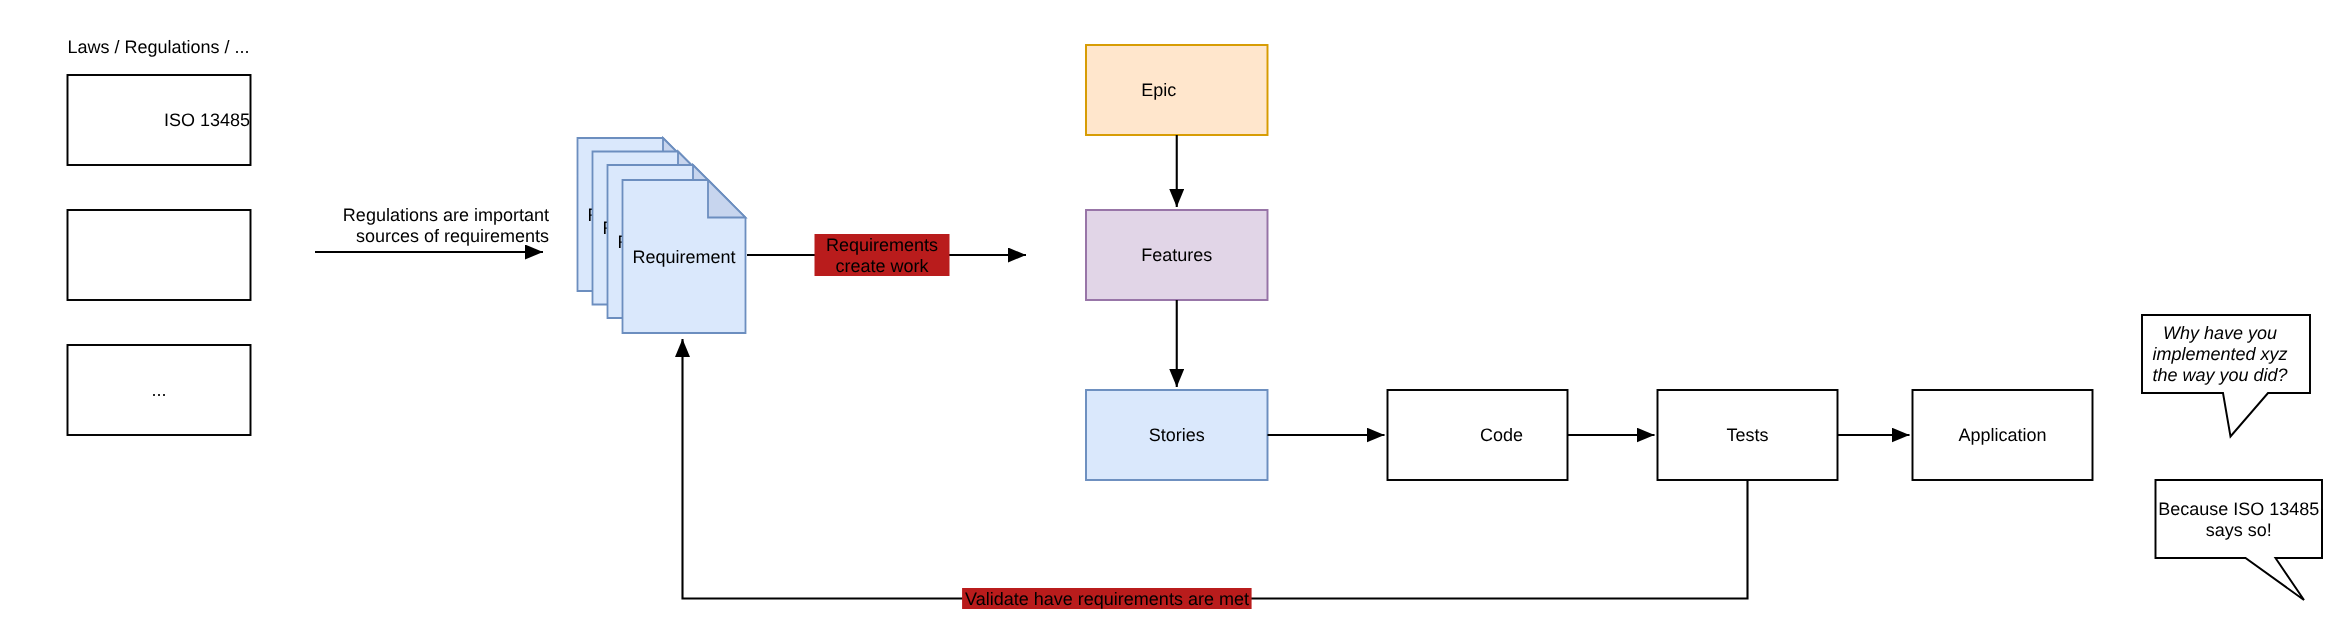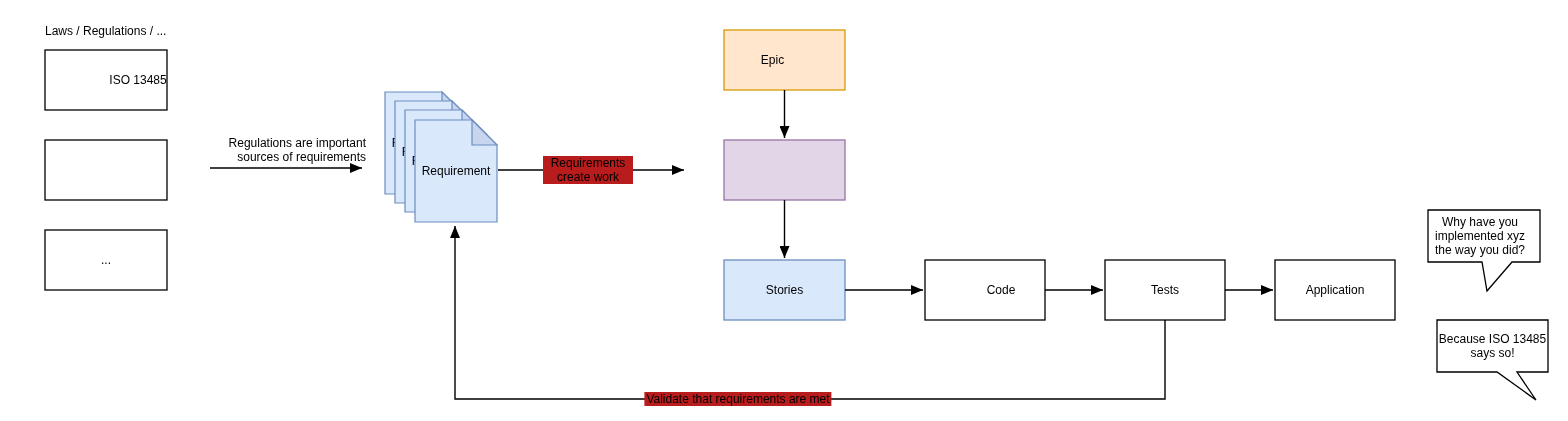--- a/index.html
+++ b/index.html
@@ -101,24 +101,25 @@
 
   <div class="lbl nowrap left" style="left:45px; top:14px; width:200px; height:14px;">Laws / Regulations / ...</div>
 
   <div class="lbl" style="left:45px; top:50px; width:122px; height:60px;margin-left:32px;">ISO 13485</div>
   <div class="lbl" style="left:45px; top:230px; width:122px; height:60px;">...</div>
 
   <div class="edge-label" style="left:286px; top:150px; width:160px;text-align:right;">Regulations are important sources of requirements</div>
 
   <div class="edge-label whitebg" style="left:588px; top:170px; width:86px;">Requirements create work</div>
 
-  <div class="edge-label whitebg nowrap" style="left:738px; top:399px; white-space:nowrap;">Validate that requirements are met</div>
+  <div class="edge-label whitebg nowrap" style="left:738px; top:399px; white-space:nowrap;">Validate have requirements are met</div>
 
   <div class="lbl" style="left:724px; top:30px; width:97px; height:60px;">Epic</div>
+  <div class="lbl" style="left:724px; top:140px; width:121px; height:60px;">Features</div>
   <div class="lbl" style="left:724px; top:260px; width:121px; height:60px;">Stories</div>
   <div class="lbl" style="left:925px; top:260px; width:120px; height:60px;margin-left:16px;">Code</div>
   <div class="lbl" style="left:1105px; top:260px; width:120px; height:60px;">Tests</div>
   <div class="lbl" style="left:1275px; top:260px; width:120px; height:60px;">Application</div>
 
-  <div class="lbl" style="left:1428px; top:210px; width:104px; height:52px;">Why have you implemented xyz the way you did?</div>
+  <div class="lbl" style="left:1428px; top:210px; width:104px; height:52px;font-style:italic;">Why have you implemented xyz the way you did?</div>
   <div class="lbl" style="left:1437px; top:320px; width:111px; height:52px;">Because ISO 13485 says so!</div>
 
 </div>
 
 </body></html>

